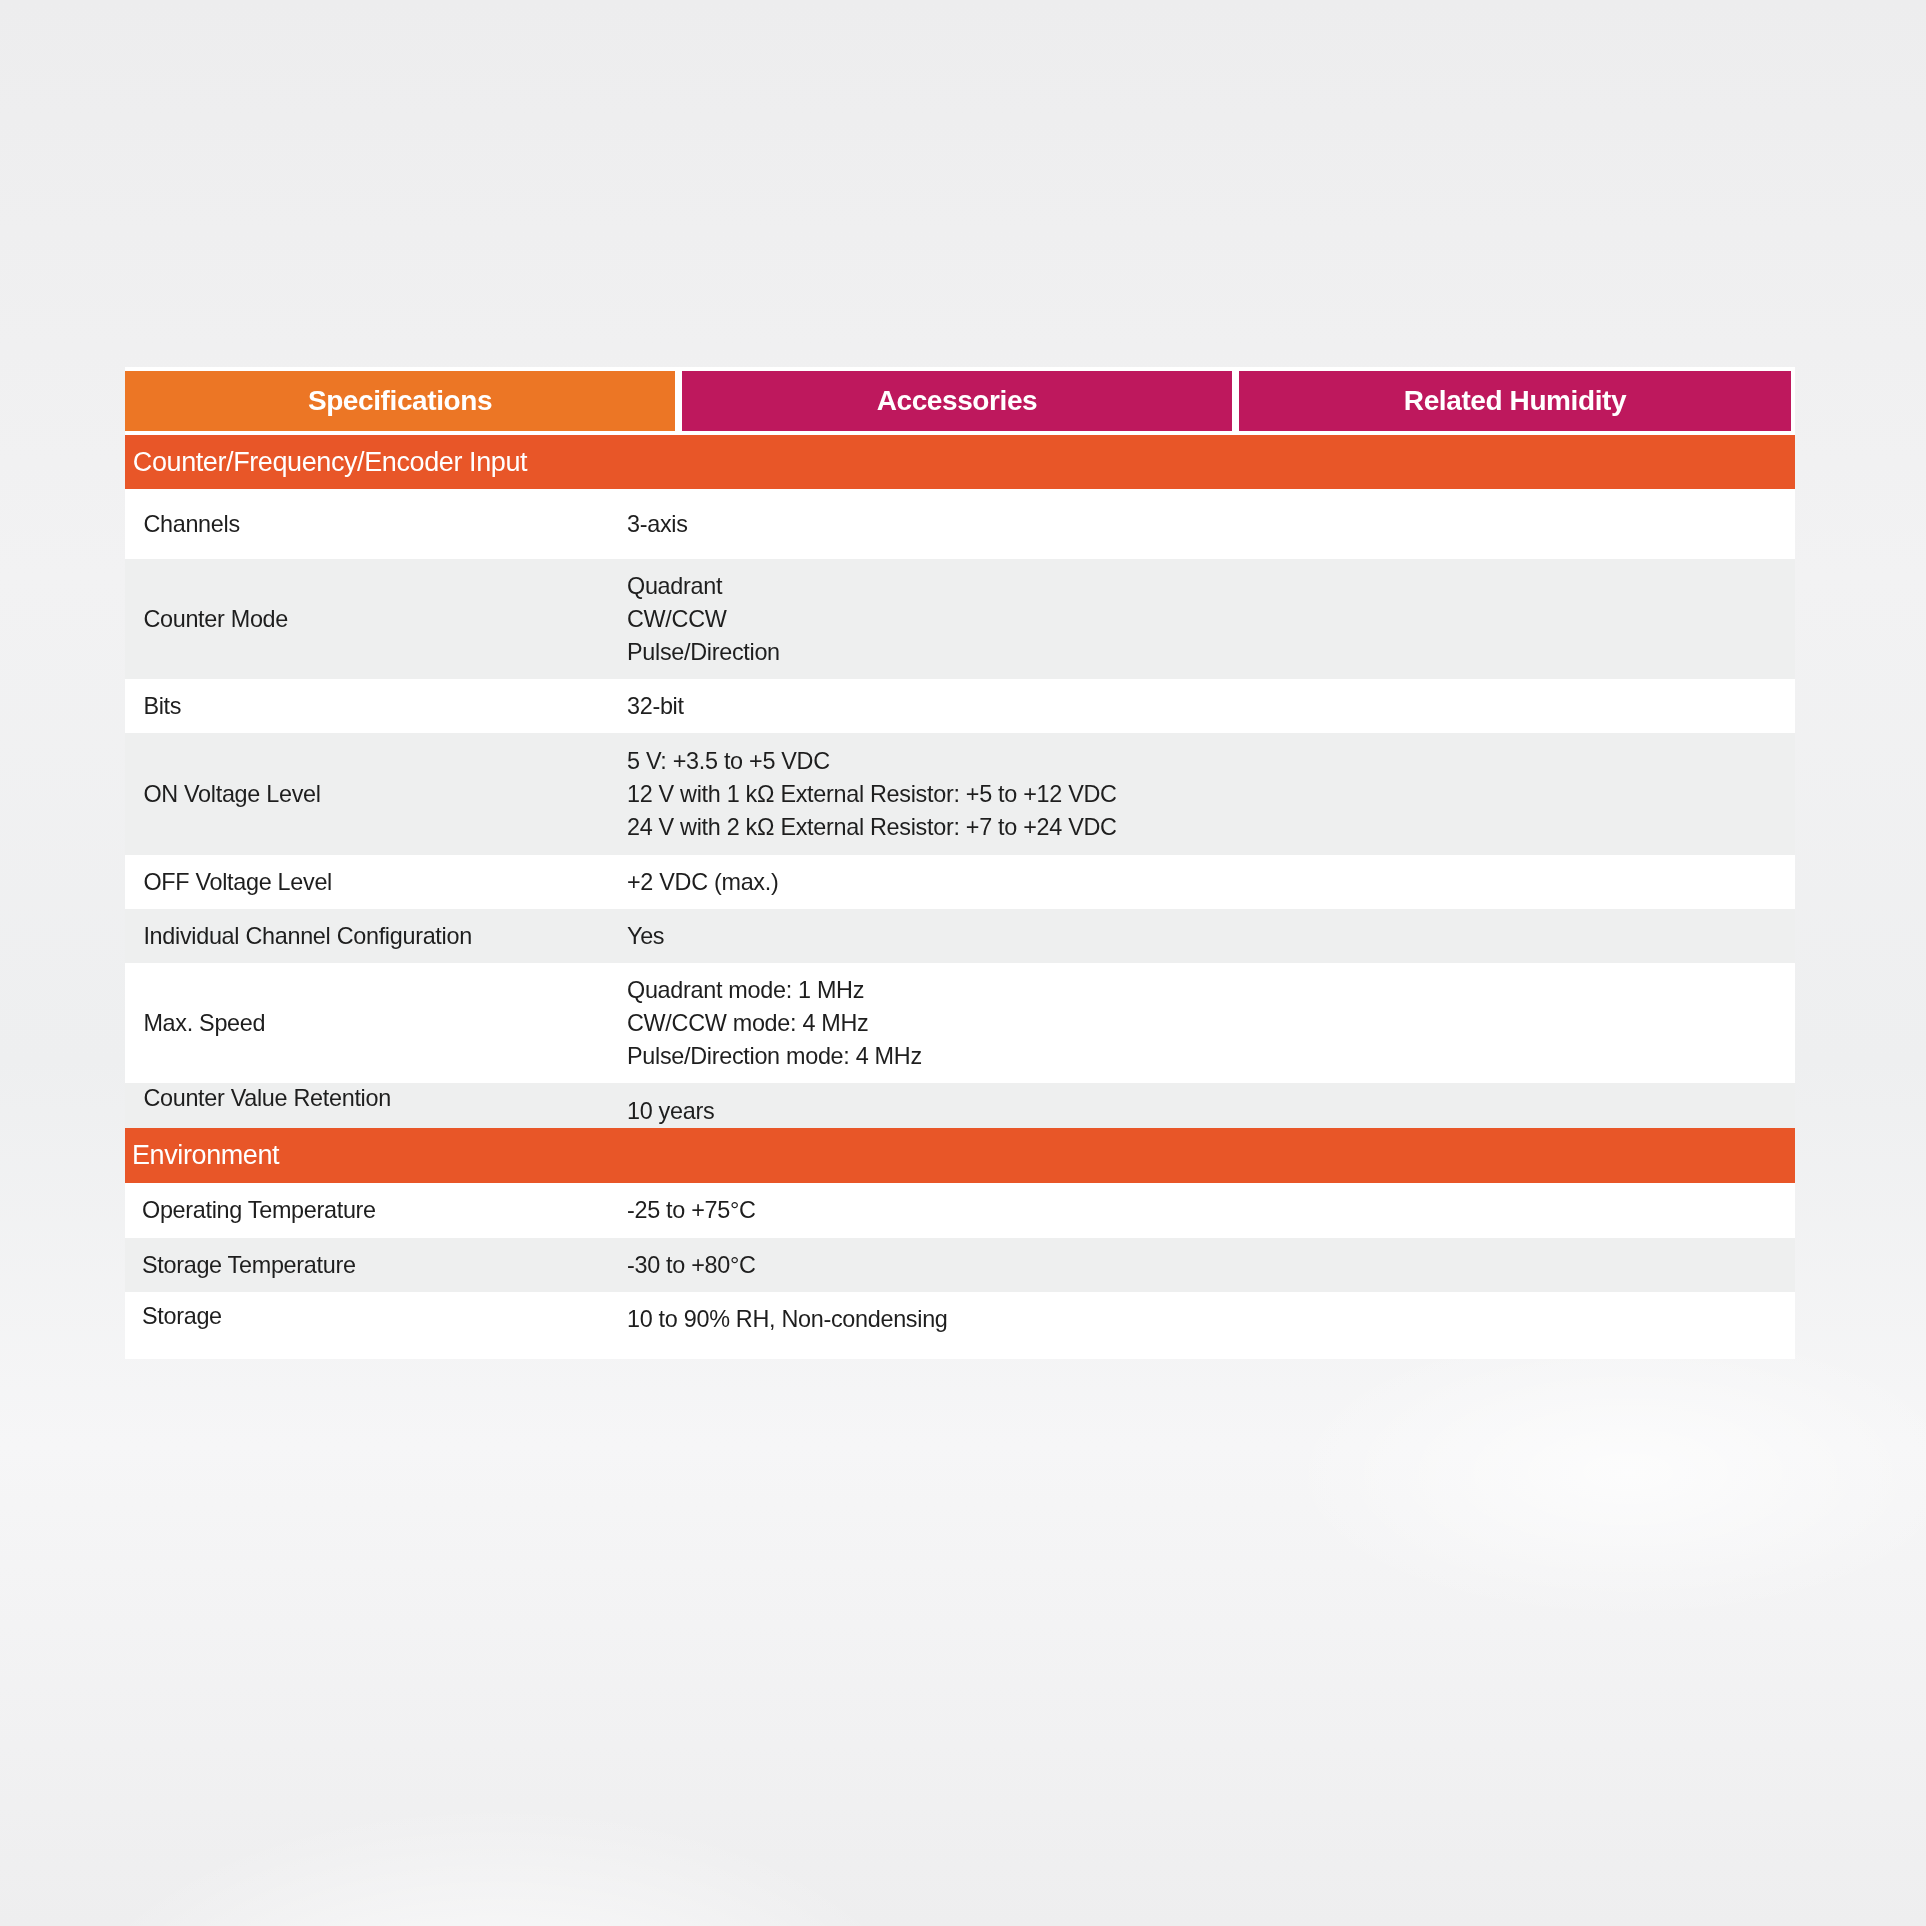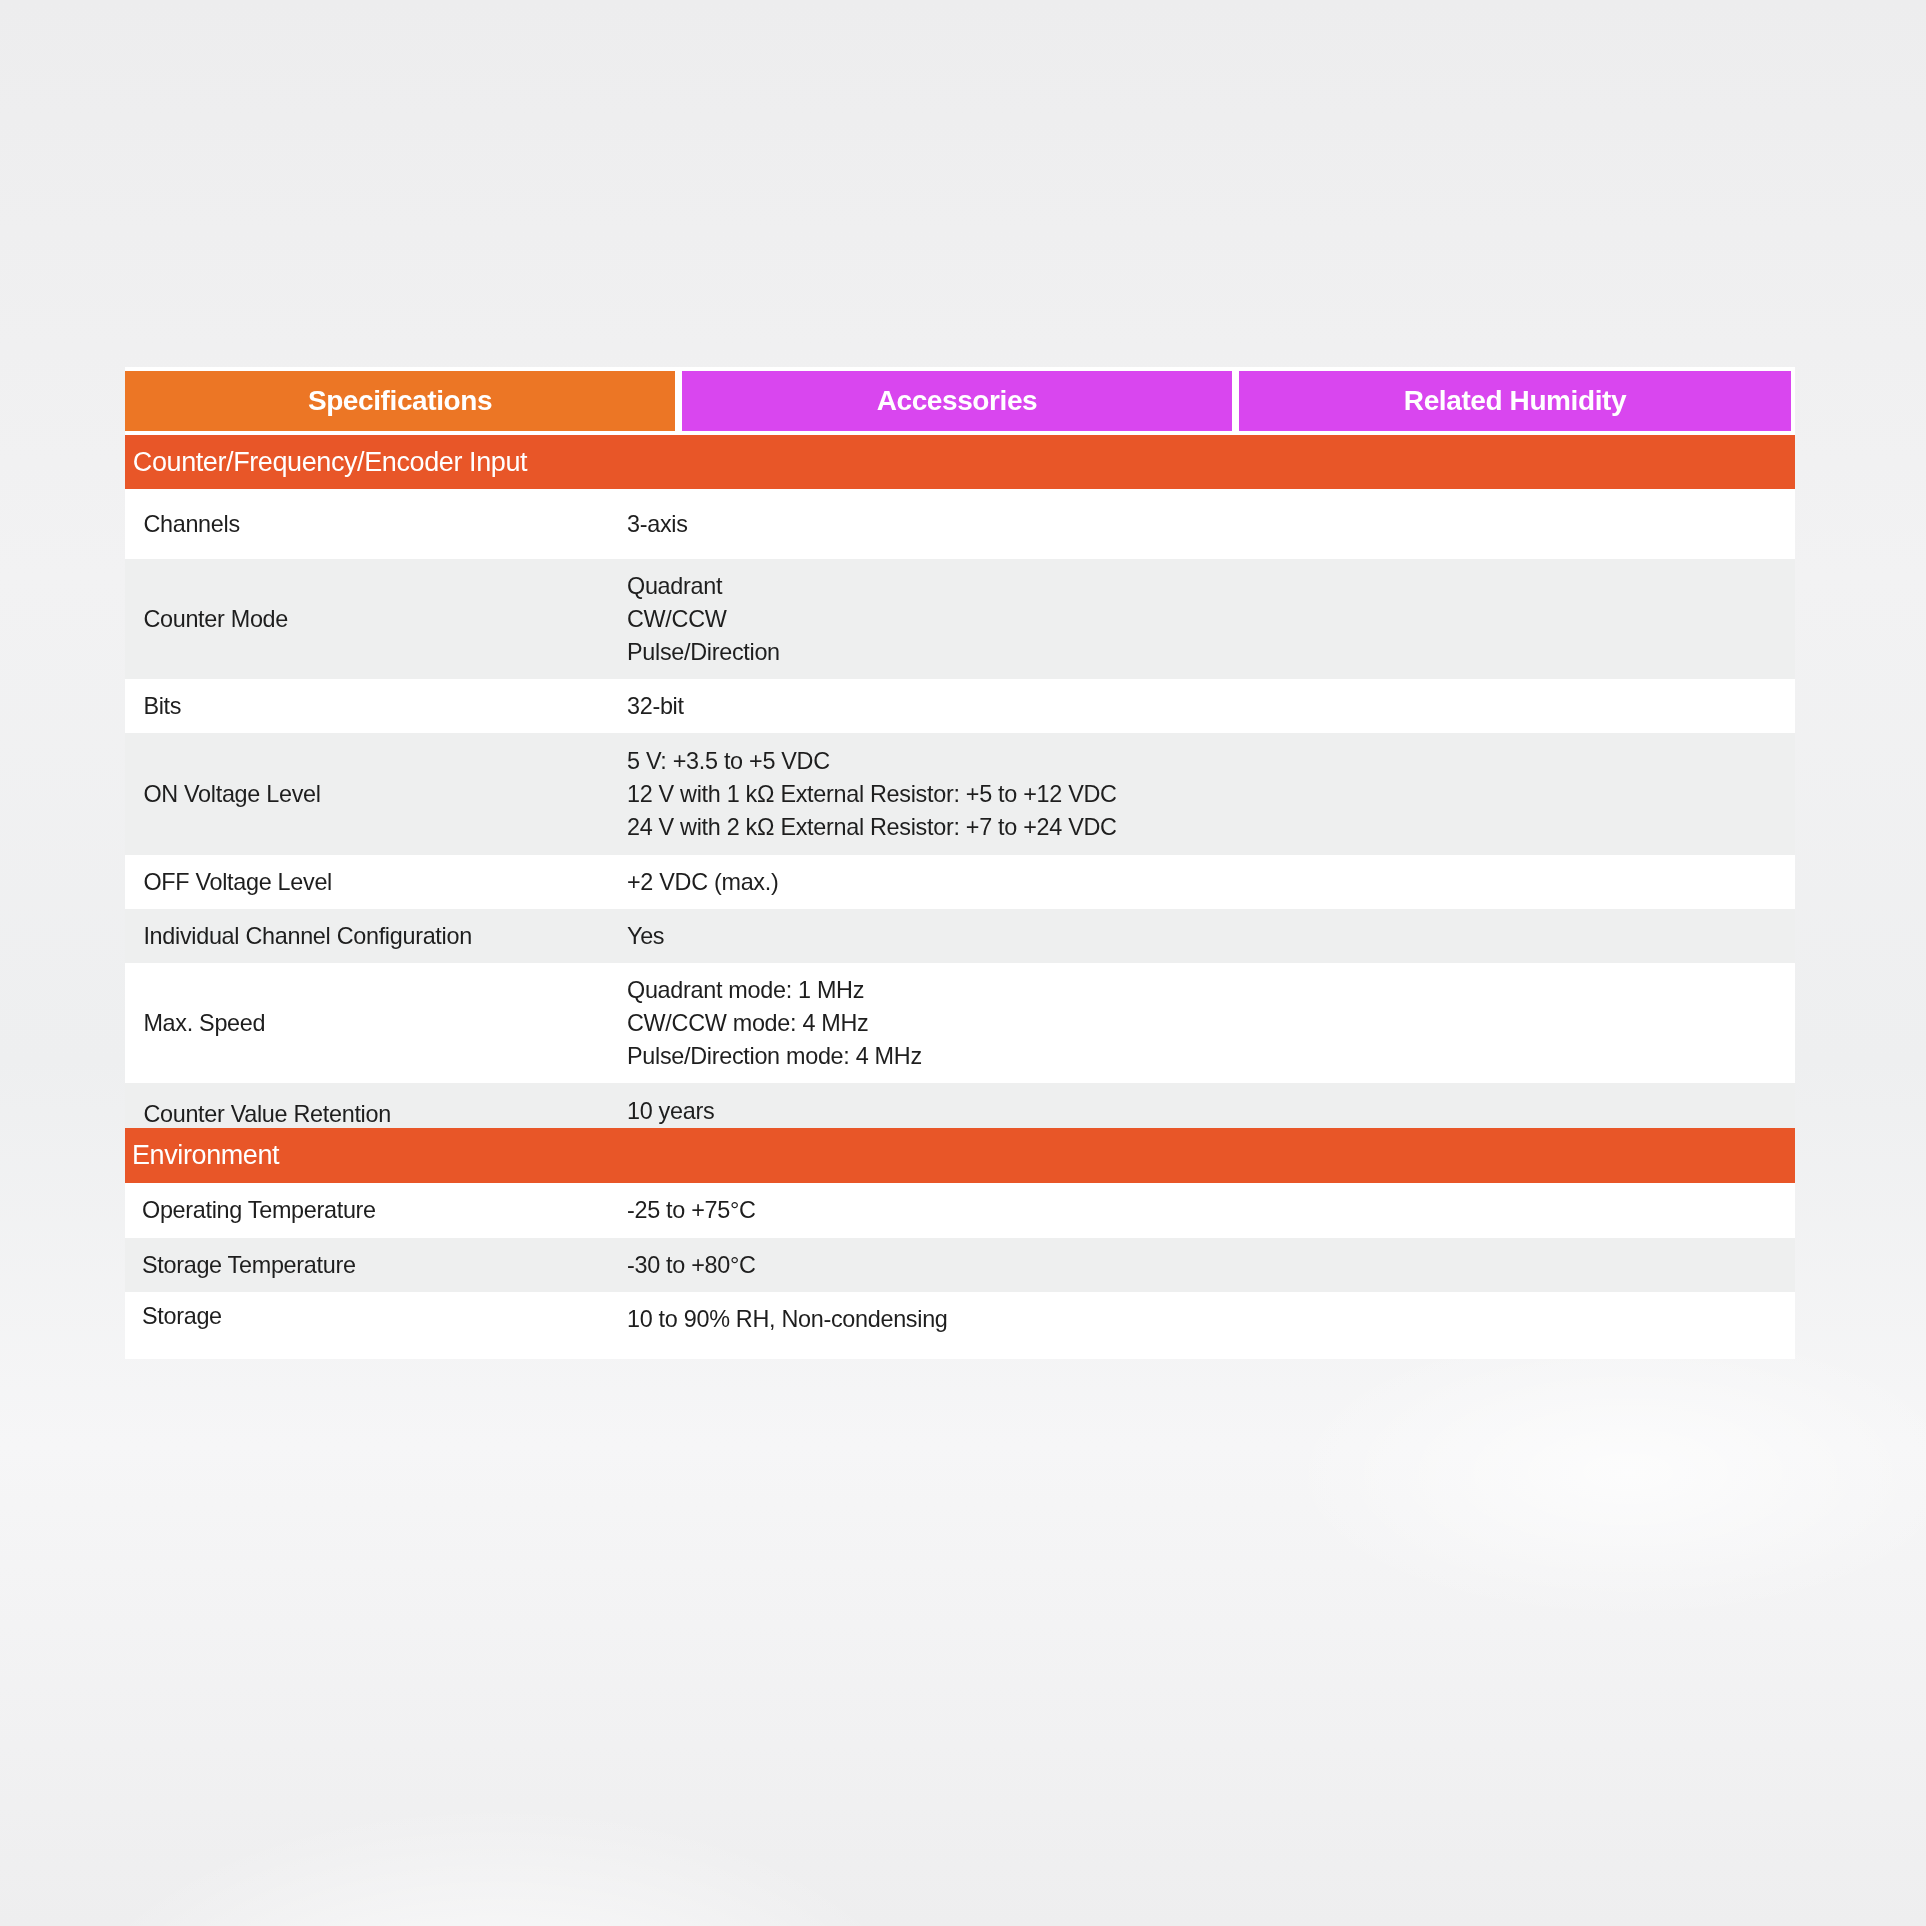--- a/index.html
+++ b/index.html
@@ -19,21 +19,21 @@
   .tabs {
     position:relative; height:68px; background:#ffffff;
   }
   .tab {
     position:absolute; top:3.5px; height:60px;
     display:flex; align-items:center; justify-content:center;
     color:#ffffff; font-weight:bold; font-size:28px; letter-spacing:-0.4px;
     cursor:pointer;
   }
   .tab.active { background:#ec7625; }
-  .tab.inactive { background:#d946ef;text-align:right; }
+  .tab.inactive { background:#be185d;text-align:right; }
   .tab-0 { left:0; width:550px; }
   .tab-1 { left:557px; width:550px; }
   .tab-2 { left:1114px; width:552px; }
 
   .section-head {
     background:#e85628; color:#ffffff;
     height:54px; display:flex; align-items:center;
     padding-left:7.8px; font-size:27px; letter-spacing:-0.4px;
   }
   .row {
@@ -109,21 +109,21 @@
     <div class="row white" style="height:120px">
       <div class="label">Max. Speed</div>
       <div class="value">
         <div>Quadrant mode: 1 MHz</div>
         <div>CW/CCW mode: 4 MHz</div>
         <div>Pulse/Direction mode: 4 MHz</div>
       </div>
     </div>
 
     <div class="row gray" style="height:45px; align-items:flex-end; padding-bottom:0">
-      <div class="label" style="padding-bottom:0">Counter Value Retention</div>
+      <div class="label" style="padding-bottom:16px">Counter Value Retention</div>
       <div class="value" style="padding-bottom:0">
         <div>10 years</div>
       </div>
     </div>
 
     <div class="section-head" style="height:55px; padding-left:7px">Environment</div>
 
     <div class="row white" style="height:55px">
       <div class="label" style="padding-left:17px">Operating Temperature</div>
       <div class="value">

